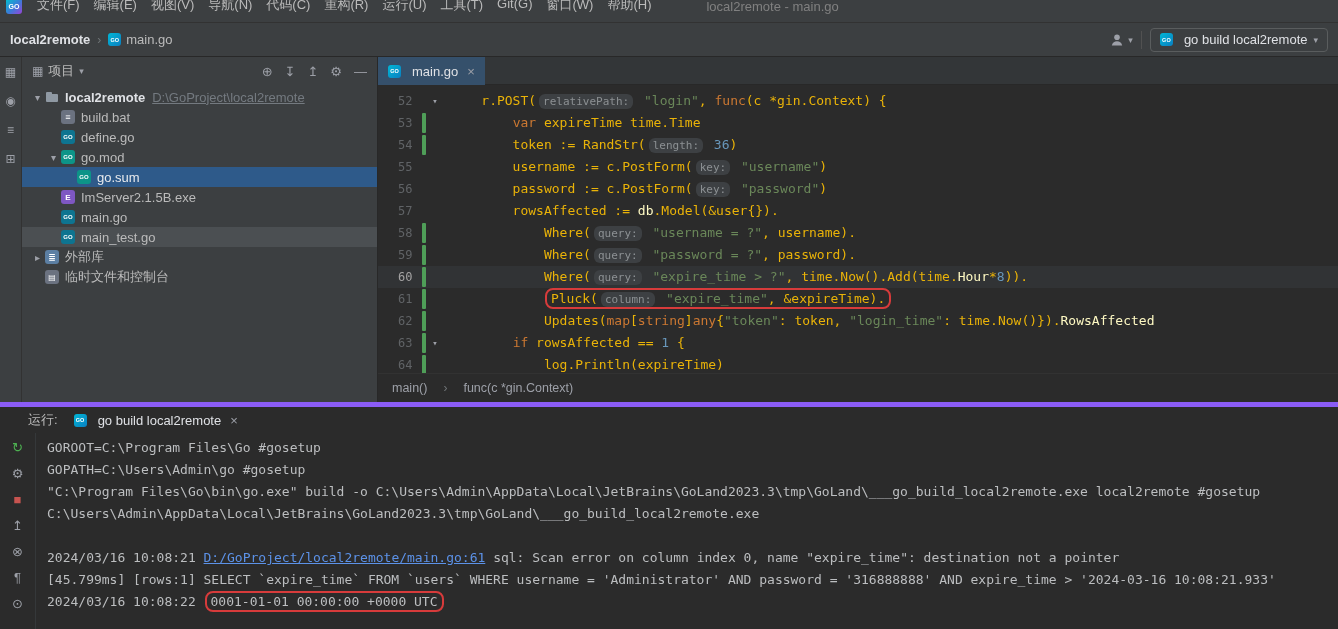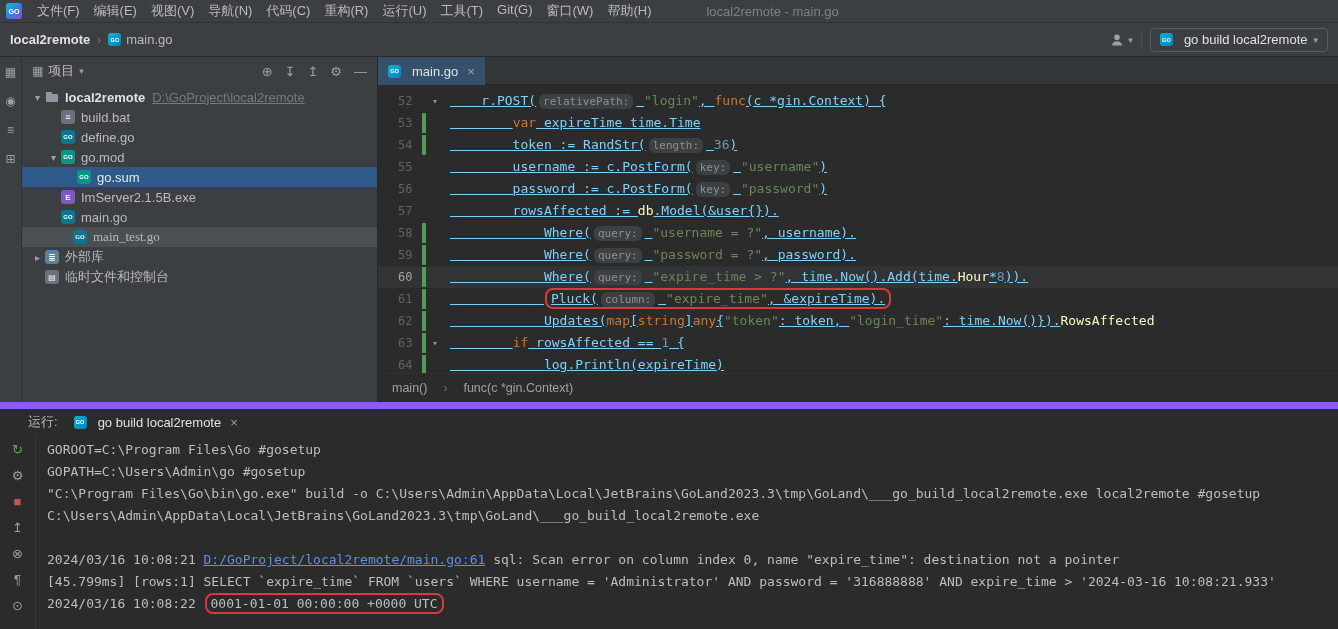--- a/index.html
+++ b/index.html
@@ -2,21 +2,21 @@
 <html><head>
 <meta charset="utf-8">
 <style>
   *{box-sizing:border-box;margin:0;padding:0}
   html,body{width:1338px;height:629px;overflow:hidden;background:#2b2b2b;
     font-family:"Liberation Sans","DejaVu Sans",sans-serif;color:#bbbbbb;}
   .app{width:1338px;height:629px;display:flex;flex-direction:column;font-size:13px;}
 
   
   .title-bar{height:23px;background:#3c3f41;border-bottom:1px solid #323232;
-    display:flex;align-items:center;padding:0 6px;flex:0 0 auto;}
+    display:flex;align-items:flex-end;padding:8px 6px;flex:0 0 auto;}
   .logo{width:16px;height:16px;border-radius:3px;margin-right:8px;flex:0 0 auto;
     background:linear-gradient(135deg,#00c4cc 0%,#3b7bd9 55%,#9a43d7 100%);
     color:#fff;font-weight:bold;font-size:7px;display:flex;align-items:center;justify-content:center;}
   .menus{display:flex;}
   .menu-item{padding:0 7px;color:#bbbbbb;cursor:default;white-space:nowrap;}
   .window-title{color:#808080;margin-left:48px;white-space:nowrap;}
 
   
   .nav-bar{height:34px;background:#3c3f41;border-bottom:1px solid #282828;
     display:flex;align-items:center;padding:0 10px;flex:0 0 auto;}
@@ -77,33 +77,33 @@
   .code-area{flex:1 1 auto;padding-top:5px;font-family:"DejaVu Sans Mono",monospace;font-size:13px;
     line-height:22px;overflow:hidden;}
   .code-line{display:flex;height:22px;white-space:pre;align-items:stretch;cursor:text;}
   .code-line.current{background:#313335;}
   .ln{width:34px;text-align:right;color:#606366;flex:0 0 auto;font-size:12px;line-height:22px;padding-left:20px;}
   .code-line.current .ln{color:#a4a3a3;}
   .chg{width:4px;margin-left:10px;flex:0 0 auto;}
   .chg.changed{background:#4f9e58;border-radius:1px;margin-top:1px;margin-bottom:1px;}
   .fold{width:18px;text-align:center;color:#9da0a8;font-size:9px;flex:0 0 auto;line-height:22px;}
   .code{padding-left:6px;color:#a9b7c6;white-space:pre;}
-  .sg-d{color:#7dd3fc;text-decoration:underline;}
+  .sg-d{color:#eab308;}
   .sg-k{color:#cc7832;}
   .sg-s{color:#6a8759;}
   .sg-n{color:#6897bb;}
   .sg-p{color:#fef9c3;}
   .sg-h{background:#3d4043;color:#8c9093;border-radius:6px;padding:1px 4px;font-size:11px;margin:0 3px;}
   .red-box{border:2px solid #d73b3b;border-radius:8px;padding:1px 4px;margin:0 1px;}
   .editor-breadcrumbs{height:29px;border-top:1px solid #323232;background:#2b2b2b;flex:0 0 auto;
     display:flex;align-items:center;padding:0 14px;gap:9px;color:#9da0a8;font-size:12.5px;}
   .bc-item{cursor:pointer;}
 
   
-  .run-panel{height:227px;border-top:7px solid #8b5cf6;background:#2b2b2b;flex:0 0 auto;
+  .run-panel{height:227px;border-top:5px solid #8b5cf6;background:#2b2b2b;flex:0 0 auto;
     display:flex;flex-direction:column;}
   .run-header{height:26px;display:flex;align-items:center;padding-left:28px;gap:12px;flex:0 0 auto;}
   .run-label{color:#bbbbbb;}
   .run-tab{display:flex;align-items:center;gap:6px;color:#dfe1e5;height:26px;padding:0 4px;cursor:pointer;}
   .run-body{flex:1 1 auto;display:flex;min-height:0;}
   .run-strip{width:36px;border-right:1px solid #35383a;flex:0 0 auto;display:flex;flex-direction:column;
     align-items:center;padding-top:7px;gap:11px;font-size:13px;color:#9da0a8;}
   .console{flex:1 1 auto;padding:4px 0 0 11px;font-family:"DejaVu Sans Mono",monospace;font-size:13px;
     line-height:22px;color:#bcbec0;overflow:hidden;white-space:pre;}
   .console-line{height:22px;}
@@ -209,21 +209,21 @@
           <div class="tree-row" style="padding-left: 24px;">
             <span class="chevron"></span>
             <span class="file-icon icon-exe">E</span>
             <span class="label">ImServer2.1.5B.exe</span>
           </div>
           <div class="tree-row" style="padding-left: 24px;">
             <span class="chevron"></span>
             <span class="file-icon icon-go">GO</span>
             <span class="label">main.go</span>
           </div>
-          <div class="tree-row highlighted" style="padding-left: 36px; font-family: Liberation Serif, serif;">
+          <div class="tree-row highlighted" style="padding-left: 24px;">
             <span class="chevron"></span>
             <span class="file-icon icon-go">GO</span>
             <span class="label">main_test.go</span>
           </div>
           <div class="tree-row" style="padding-left: 8px;">
             <span class="chevron">▸</span>
             <span class="file-icon icon-lib">≣</span>
             <span class="label">外部库</span>
           </div>
           <div class="tree-row" style="padding-left: 8px;">

